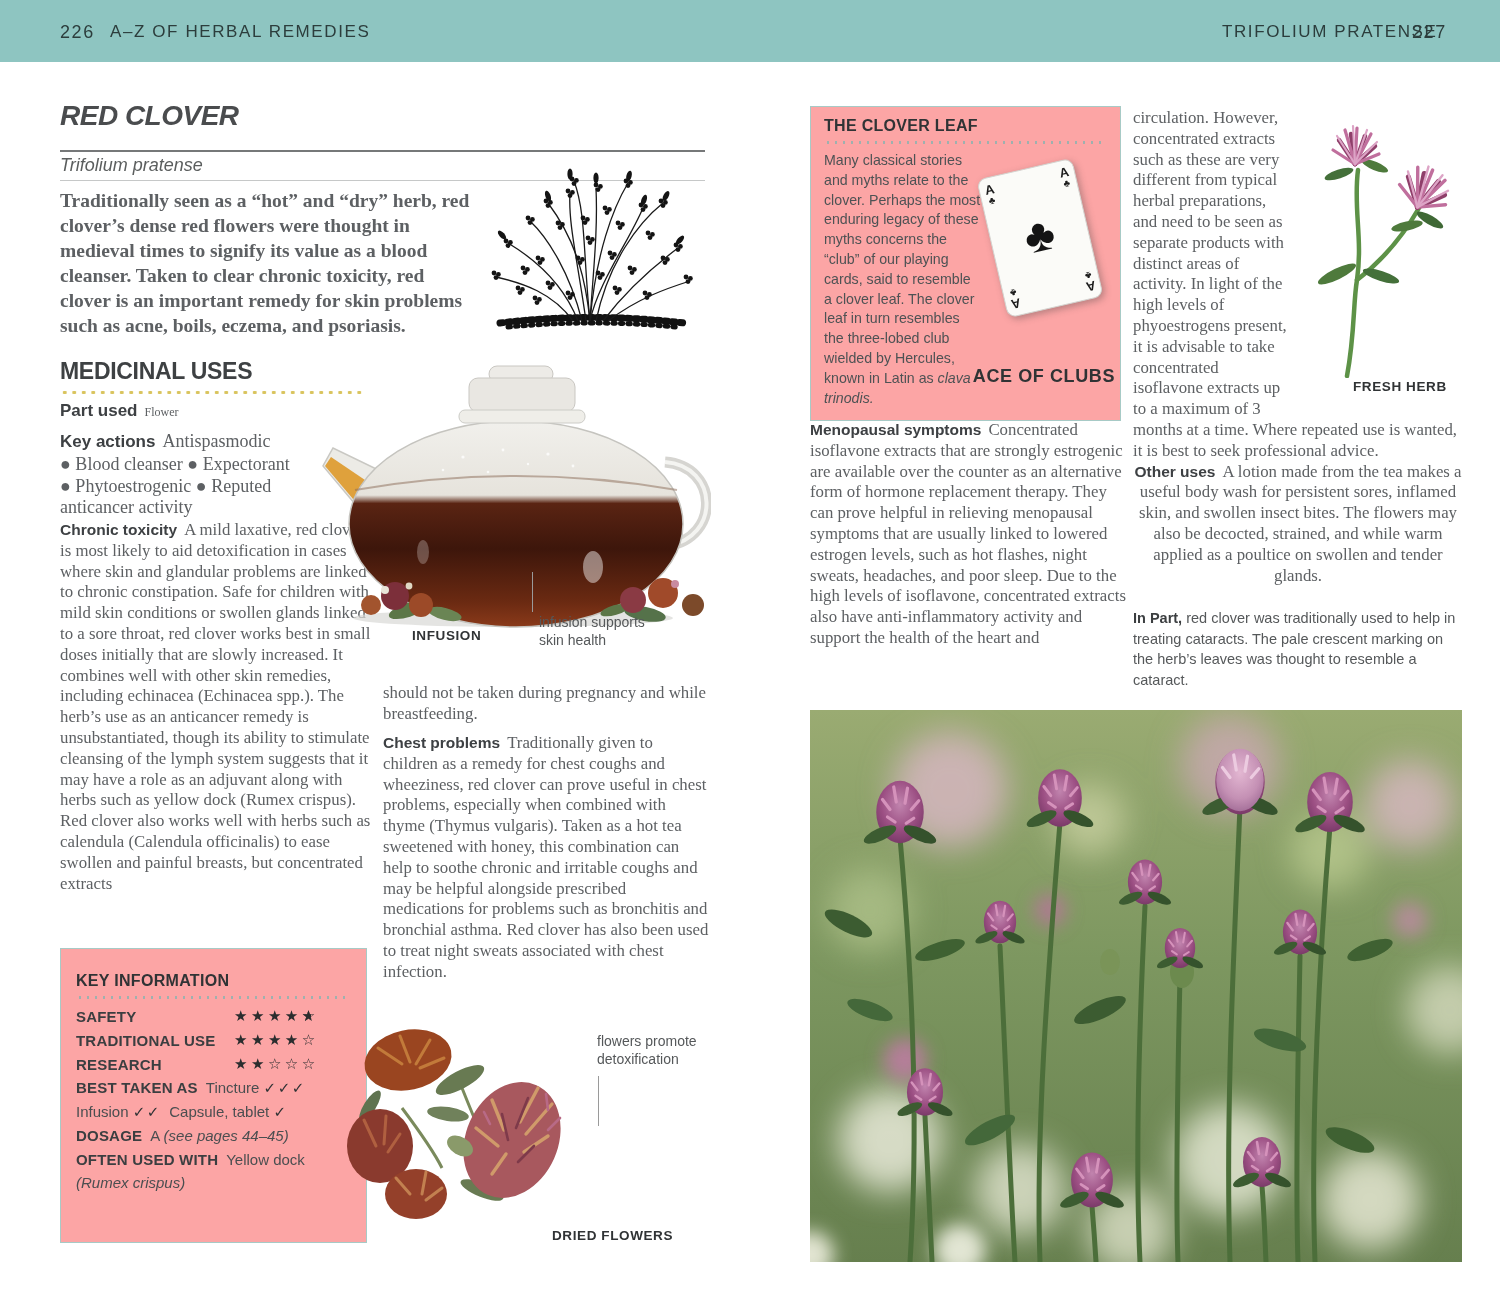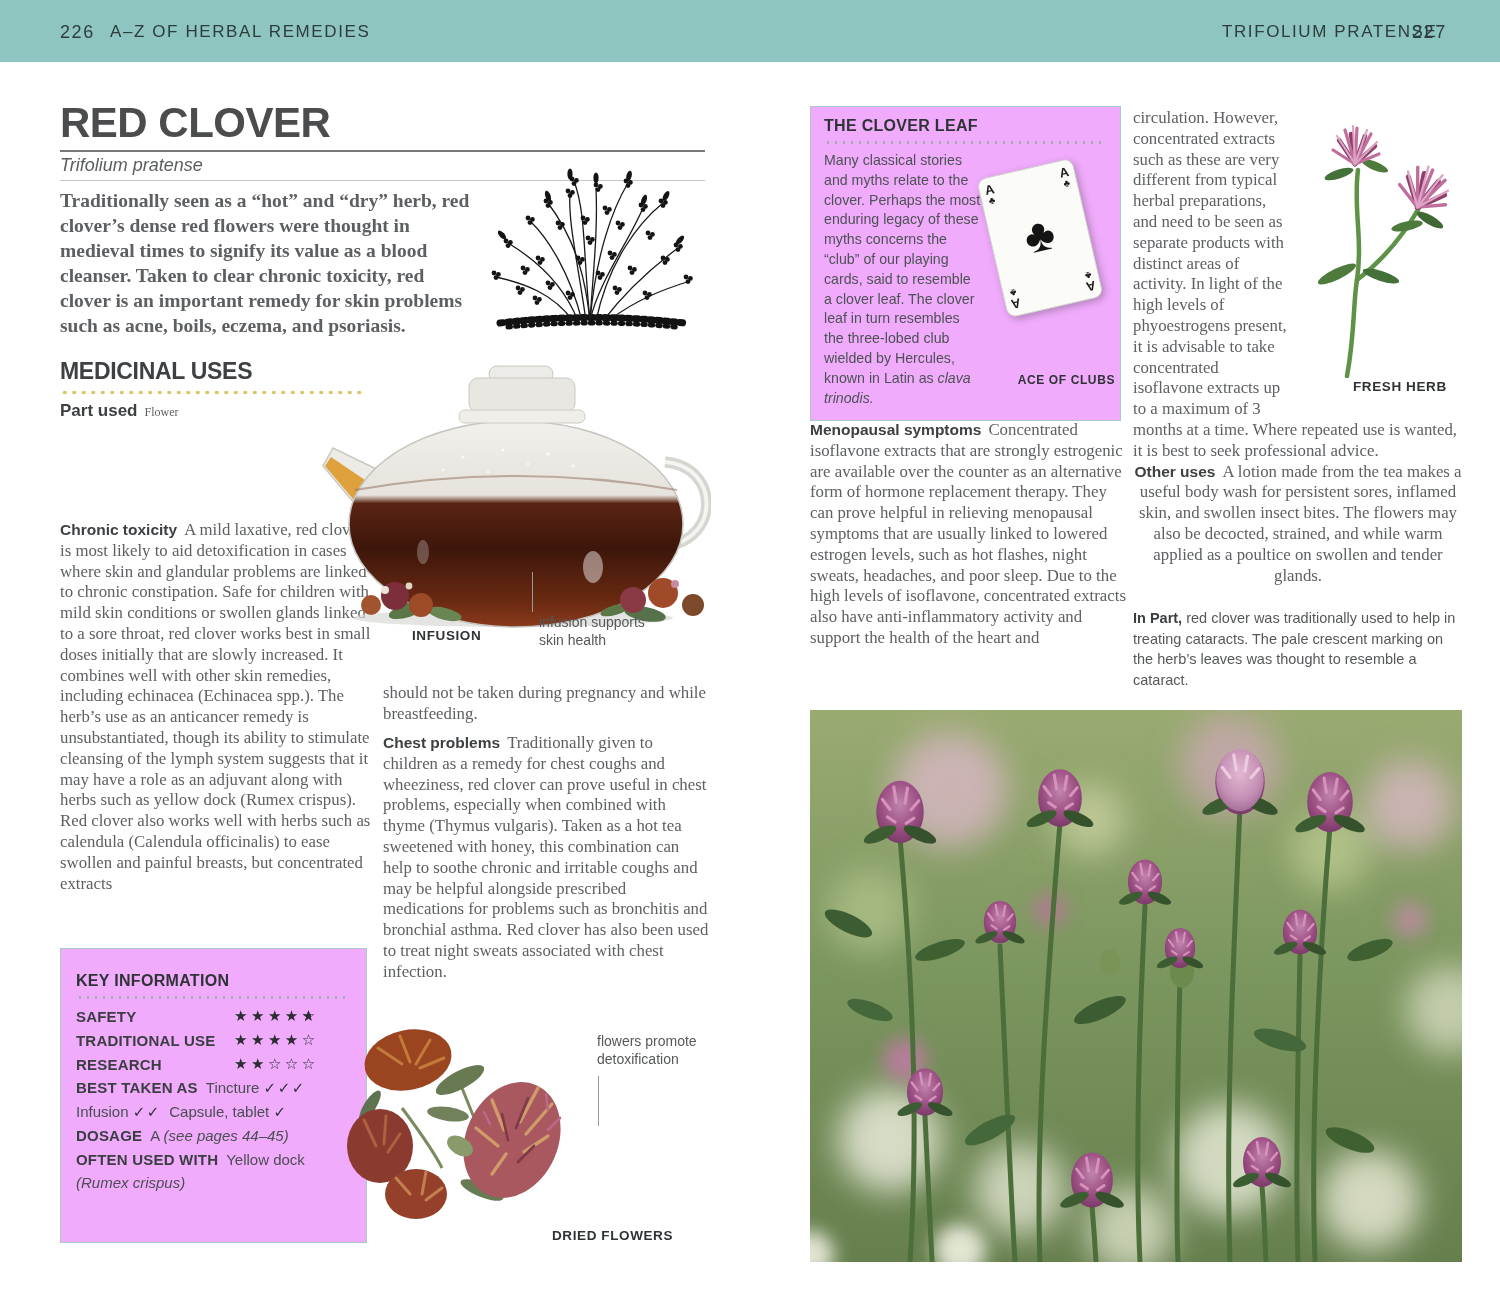--- a/index.html
+++ b/index.html
@@ -4,34 +4,34 @@
 <style>
   html,body{margin:0;padding:0;background:#e9e9e9;}
   #page{position:relative;width:1500px;height:1302px;background:#ffffff;overflow:hidden;
         font-family:"Liberation Sans",sans-serif;}
   .abs{position:absolute;}
   
   #hdr{left:0;top:0;width:1500px;height:62px;background:#8ec5c1;}
   .hdr-txt{top:22px;font-size:17px;font-weight:normal;letter-spacing:1.6px;color:#2c3d3c;}
   .hdr-num{font-size:18px;}
   
-  .entry-title{font-size:42px;font-weight:bold;color:#4a4c4e;letter-spacing:-.5px;line-height:1;}
+  .entry-title{font-size:28px;font-weight:bold;color:#4a4c4e;letter-spacing:-.5px;line-height:1;font-style:italic;}
   .rule-dark{height:2px;background:#767879;}
   .rule-light{height:1px;background:#c6c8c8;}
   .latin{font-style:italic;font-size:18px;color:#5b5e5e;}
   .serif{font-family:"Liberation Serif",serif;color:#5d6063;}
   .intro{font-size:19.5px;line-height:25px;font-weight:bold;}
   .body{font-size:16.8px;line-height:20.8px;}
   .plabel{font-family:"Liberation Sans",sans-serif;font-weight:bold;color:#3d4043;font-size:15.5px;margin-right:7px;}
   .sec-head{font-size:23px;font-weight:bold;color:#3e4143;letter-spacing:-.3px;}
   .dots-y{height:5px;background-image:radial-gradient(circle,#d9c45e 1.7px,transparent 1.9px);background-size:9.5px 5px;background-repeat:repeat-x;}
   .dots-g{height:5px;background-image:radial-gradient(circle,#9fb0ae 1.3px,transparent 1.5px);background-size:8px 5px;background-repeat:repeat-x;}
   .preline{white-space:pre-line;}
   
-  .tealbox{border:1px solid #a7cac6;background:#f0abfc;box-sizing:border-box;}
+  .tealbox{border:1px solid #a7cac6;background:#fca5a5;box-sizing:border-box;}
   .ki{padding:23px 15px 10px 15px;}
   .ki-title,.clb-title{font-size:16px;font-weight:bold;color:#303335;letter-spacing:.3px;}
   .ki-row{display:flex;align-items:center;height:24px;font-size:15px;}
   .ki-lab{font-weight:bold;color:#3b3e40;width:158px;letter-spacing:.2px;}
   .stars{font-family:"DejaVu Sans",sans-serif;font-size:15px;letter-spacing:3.5px;color:#2b2d2e;}
   .halfstar{position:relative;display:inline-block;width:1.05em;}
   .halfstar .hs-fill{position:absolute;left:0;top:0;width:58%;overflow:hidden;}
   .checks{font-family:"DejaVu Sans",sans-serif;font-weight:bold;letter-spacing:1.5px;color:#2f3234;}
   .ki-line{font-size:15px;color:#4b4e50;line-height:24px;}
   .ki-it{font-style:italic;}
@@ -147,20 +147,26 @@
     </svg>
   </div>
 
   <div class="abs sec-head" style="left:60px;top:358px;">MEDICINAL USES</div>
   <div class="abs dots-y" style="left:60px;top:390px;width:302px;"></div>
 
   <div class="abs" style="left:60px;top:401px;width:312px;">
     <span class="plabel" style="font-size:17px;">Part used</span><span class="serif" style="font-size:12px;">Flower</span>
   </div>
 
+  <div class="abs" style="left:60px;top:431px;width:320px;">
+    <span class="plabel" style="font-size:17px;">Key actions</span><span class="serif" style="font-size:18px;">Antispasmodic</span>
+    <div class="serif preline" style="font-size:18px;line-height:21.5px;margin-top:2px;">●  Blood cleanser  ●  Expectorant
+●  Phytoestrogenic  ●  Reputed
+anticancer activity</div>
+  </div>
 
   <p class="abs serif body" style="left:60px;top:520px;width:314px;"><span class="plabel">Chronic toxicity</span><span>A mild laxative, red clover is most likely to aid detoxification in cases where skin and glandular problems are linked to chronic constipation. Safe for children with mild skin conditions or swollen glands linked to a sore throat, red clover works best in small doses initially that are slowly increased. It combines well with other skin remedies, including echinacea (Echinacea spp.). The herb’s use as an anticancer remedy is unsubstantiated, though its ability to stimulate cleansing of the lymph system suggests that it may have a role as an adjuvant along with herbs such as yellow dock (Rumex crispus). Red clover also works well with herbs such as calendula (Calendula officinalis) to ease swollen and painful breasts, but concentrated extracts</span></p>
 
   <div class="abs tealbox ki" style="left:60px;top:948px;width:307px;min-height:295px;">
     <div class="ki-title">KEY INFORMATION</div>
     <div class="dots-g" style="margin:5px 0 4px 0;"></div>
     <div class="ki-row">
       <span class="ki-lab">SAFETY</span>
       <span class="stars"><span>★★★★</span><span class="halfstar"><span class="hs-fill">★</span><span>☆</span></span></span>
     </div>
@@ -327,21 +333,21 @@
         <div class="corner c-bl">
             <span class="r">A</span>
             <span class="s">♣</span>
           </div>
         <div class="corner c-br">
             <span class="r">A</span>
             <span class="s">♣</span>
           </div>
         <div class="bigsuit">♣</div>
       </div>
-      <div class="photo-label ace-lab" style="font-size:12px;">ACE OF CLUBS</div>
+      <div class="photo-label ace-lab" style="font-size:18px;">ACE OF CLUBS</div>
     </div>
     <p class="clb-body"><span>Many classical stories and myths relate to the clover. Perhaps the most enduring legacy of these myths concerns the “club” of our playing cards, said to resemble a clover leaf. The clover leaf in turn resembles the three-lobed club wielded by Hercules, known in Latin as </span><span class="ki-it">clava trinodis.</span></p>
   </div>
 
   <div class="abs" style="left:1133px;top:108px;width:330px;">
     <div class="herbfloat">
       <svg width="168" height="270" viewBox="0 0 168 270">
         <g stroke="#5d9247" stroke-width="4.5" fill="none" stroke-linecap="round">
           <path d="M52,268 C60,225 58,195 62,172 C68,130 58,100 63,62"></path>
           <path d="M62,172 C88,152 108,128 124,100"></path>

